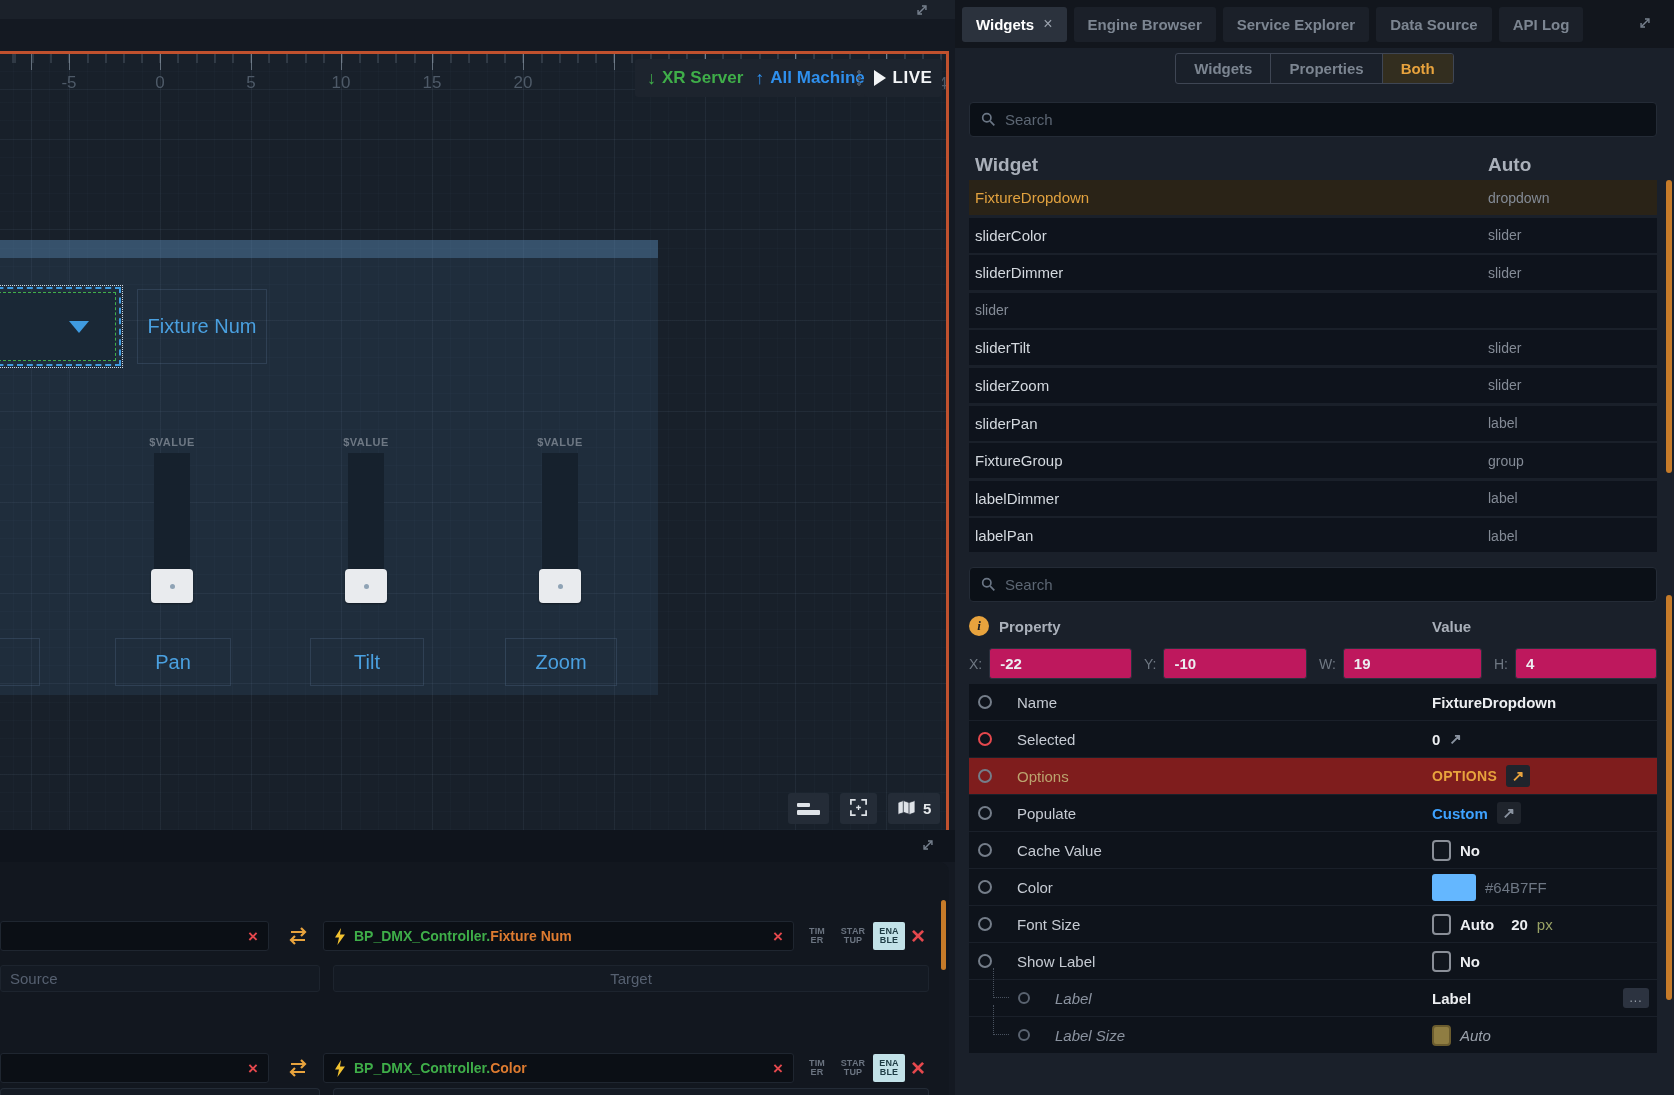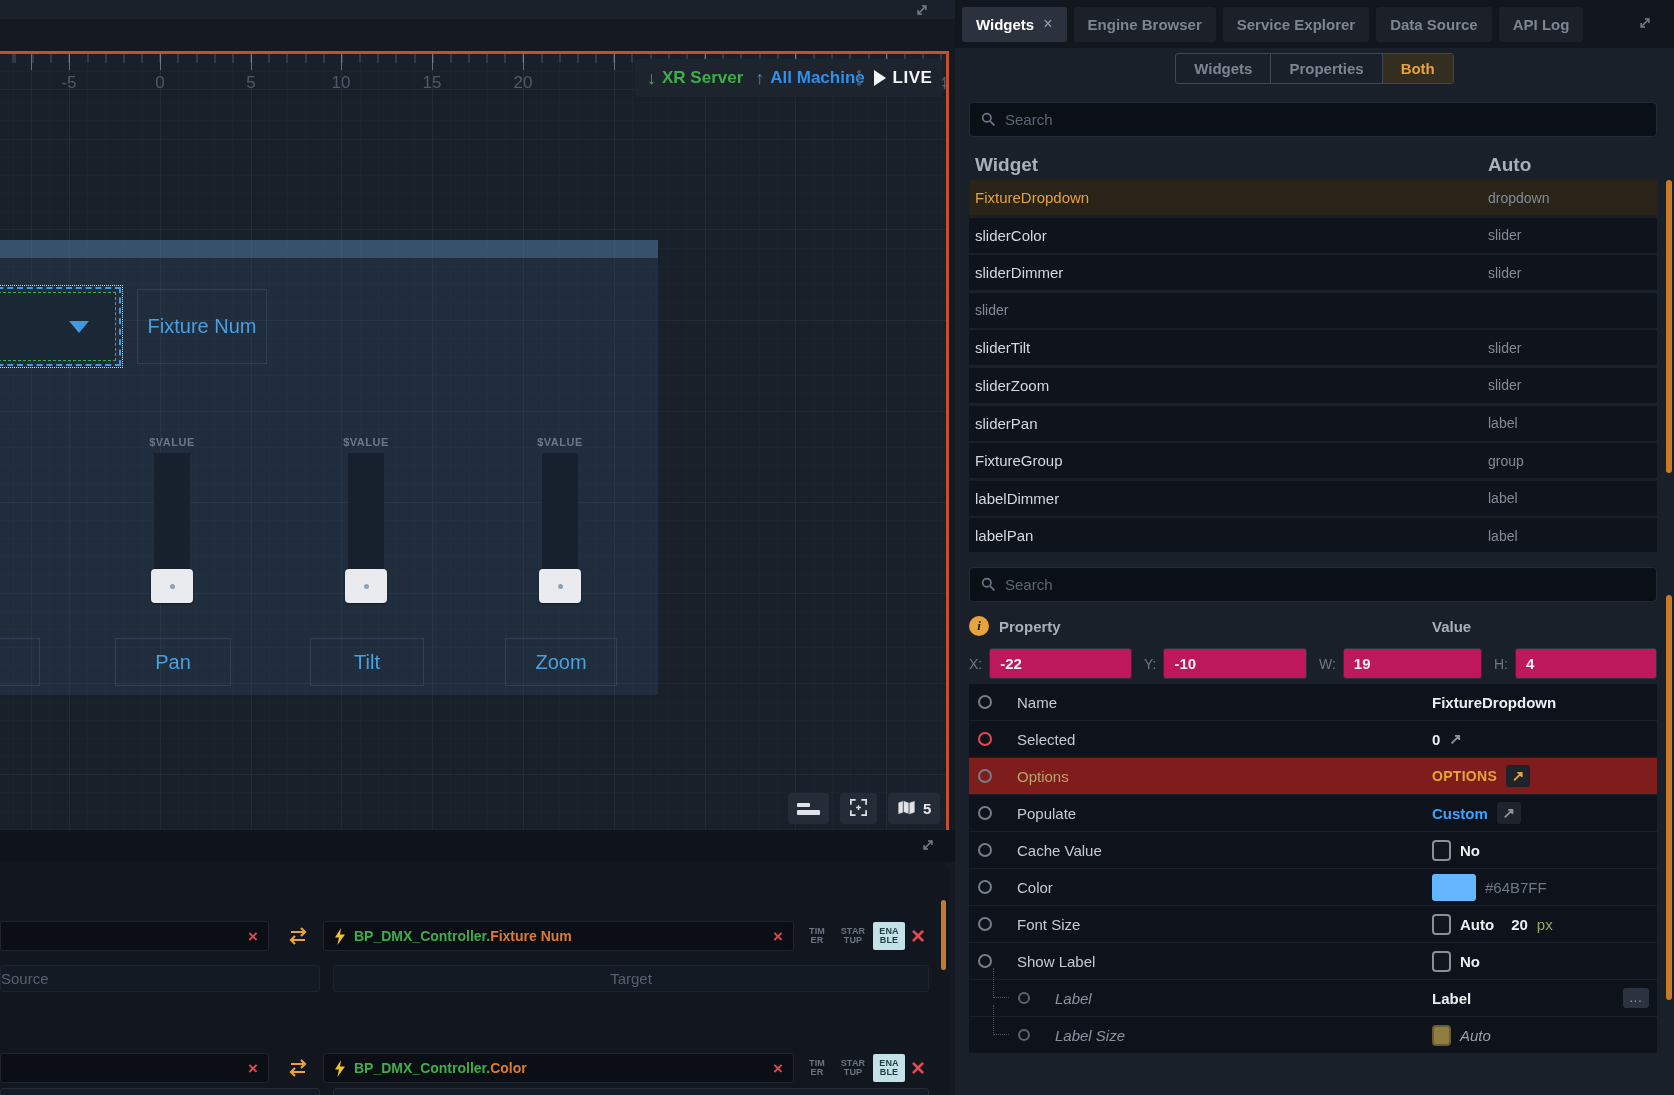--- a/index.html
+++ b/index.html
@@ -331,21 +331,21 @@
       <div class="badge2" style="left:837px; top:60px">
         <span>STAR</span>
           <span>TUP</span>
       </div>
       <div class="badge2 badge-enable" style="left:873px; top:60px">
         <span>ENA</span>
           <span>BLE</span>
       </div>
       <div class="big-x" style="left:906px; top:60px">×</div>
 
-      <div class="ph-box" style="left:0; top:103px; width:320px; ">Source</div>
+      <div class="ph-box" style="left:0; top:103px; width:320px; padding-left:9px">Source</div>
       <div class="ph-box" style="left:333px; top:103px; width:596px; justify-content:center">Target</div>
 
       <div class="bind-box bind-left" style="top:191px">
         <span class="x-small">×</span>
       </div>
       <div class="swap-wrap" style="top:191px">
         <svg width="24" height="20" viewBox="0 0 24 20" fill="none" stroke="#e8a33d" stroke-width="2.2">
           <path d="M5 6 H19 M15 2 L19 6 L15 10"></path>
             <path d="M19 14 H5 M9 10 L5 14 L9 18"></path>
         </svg>

